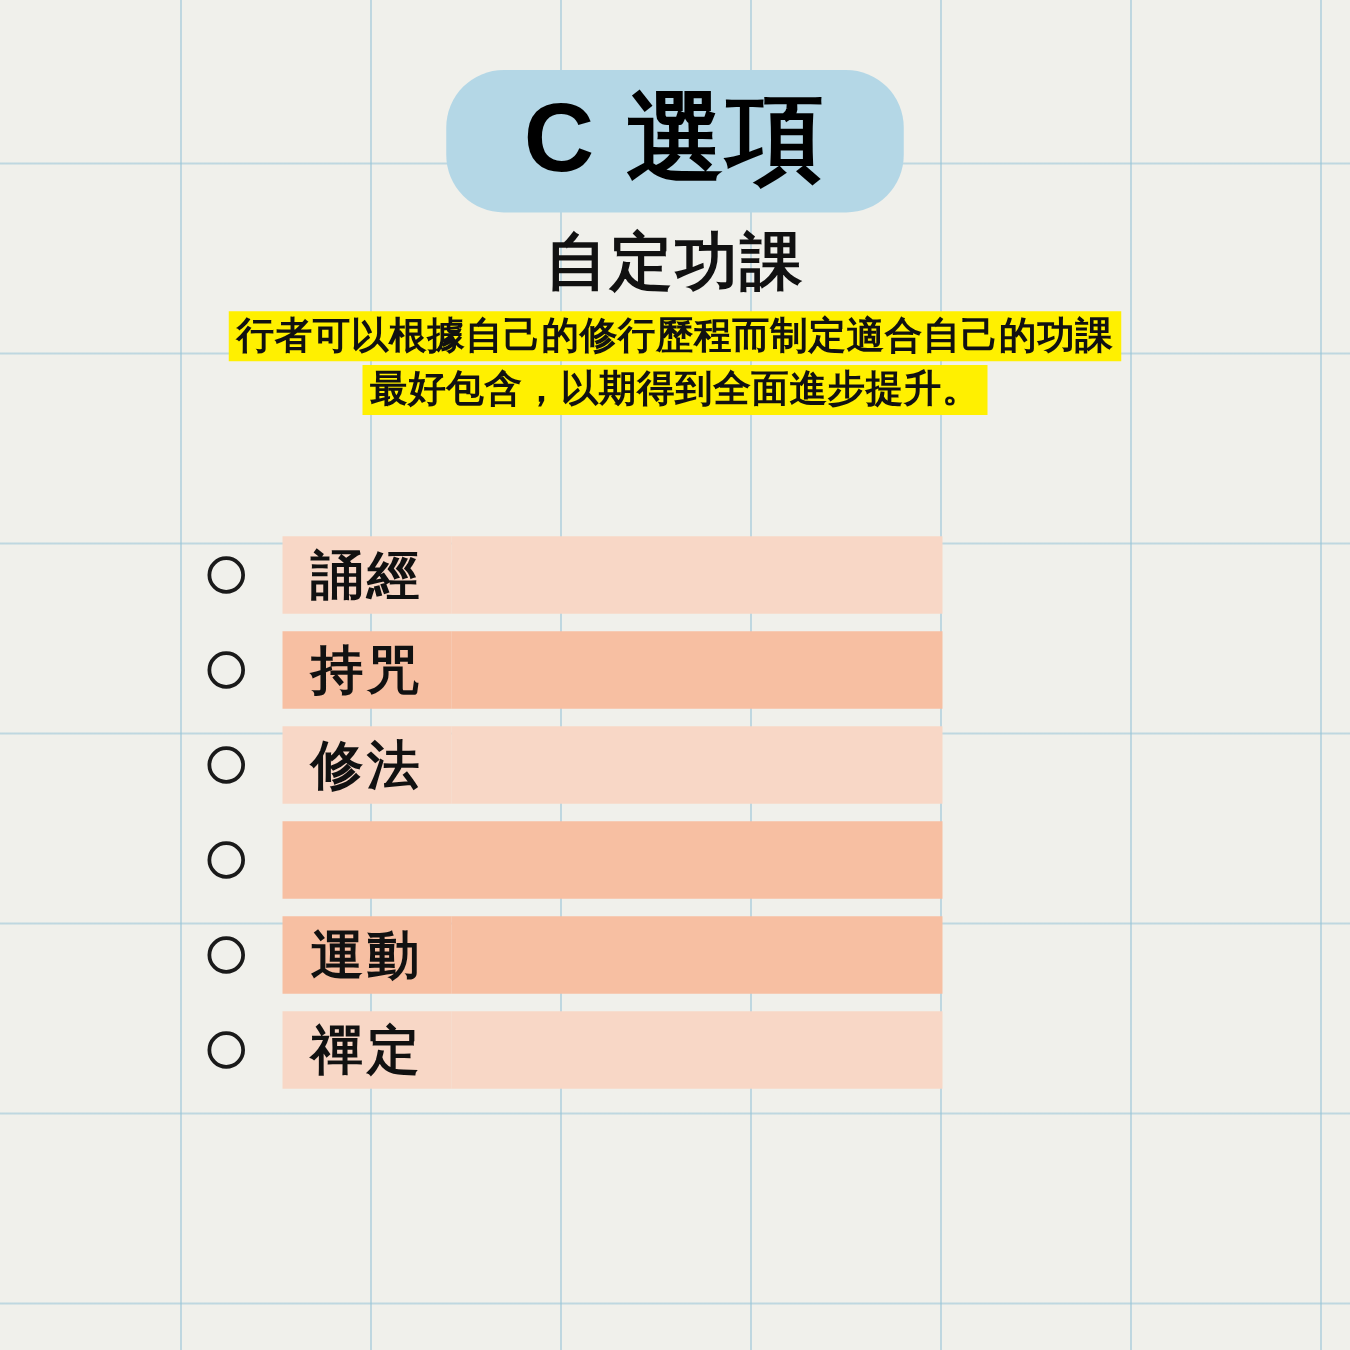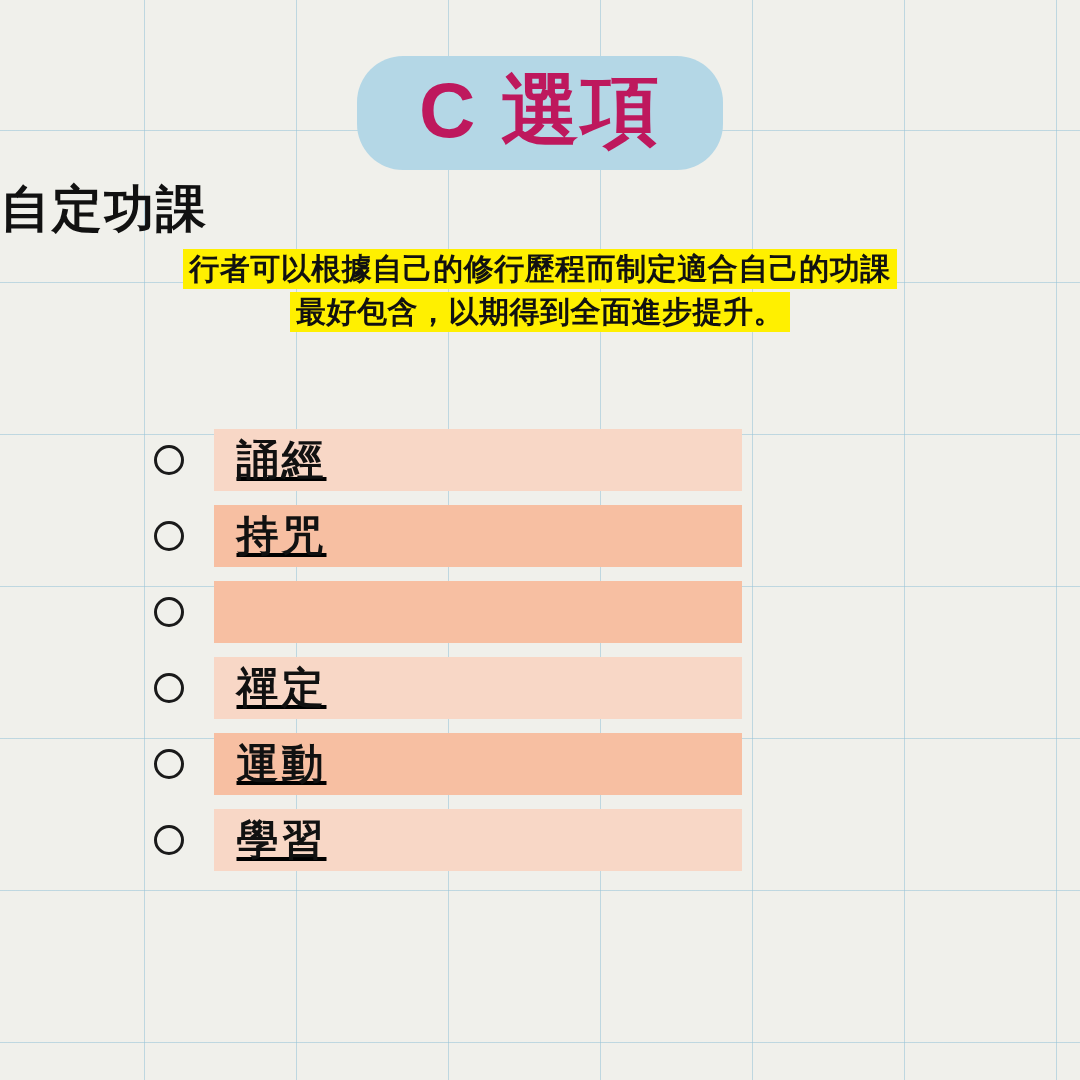--- a/index.html
+++ b/index.html
@@ -40,32 +40,32 @@
     background-color: #b4d7e6;
     border-radius: 46px;
     padding: 8px 62px 14px 62px;
     min-width: 360px;
     text-align: center;
     box-sizing: border-box;
   }
   .title-pill .title-text {
     font-size: 78px;
     font-weight: bold;
-    color: #be185d;
+    color: #000000;
     line-height: 1.18;
     letter-spacing: 2px;
     white-space: nowrap;
   }
 
   .subtitle {
     position: absolute;
     top: 176px;
     left: 0;
     width: 1080px;
-    text-align: left;
+    text-align: center;
     font-size: 50px;
     font-weight: bold;
     color: #111111;
     letter-spacing: 2px;
   }
 
   
   .desc {
     position: absolute;
     top: 248px;
@@ -85,23 +85,22 @@
     padding: 3px 6px 4px 6px;
     letter-spacing: 0.5px;
     box-decoration-break: clone;
     -webkit-box-decoration-break: clone;
   }
 
   
   .checklist {
     position: absolute;
     top: 422px;
-    left: 0;
+    left: 12px;
     width: 900px;
-    text-decoration: underline;
   }
   .row {
     display: flex;
     align-items: center;
     height: 76px;
     margin-bottom: 0px;
   }
   .bullet-cell {
     width: 214px;
     display: flex;
@@ -174,52 +173,52 @@
     <div class="row tone-dark">
       <div class="bullet-cell">
         <div class="bullet"></div>
       </div>
       <div class="label-cell">
         <span class="label-text">持咒</span>
       </div>
       <div class="bar-cell"></div>
     </div>
 
+    <div class="row tone-light">
+      <div class="bullet-cell">
+        <div class="bullet"></div>
+      </div>
+      <div class="label-cell">
+        <span class="label-text">修法</span>
+      </div>
+      <div class="bar-cell"></div>
+    </div>
 
     <div class="row tone-dark">
       <div class="bullet-cell">
         <div class="bullet"></div>
       </div>
       <div class="bar-cell"></div>
     </div>
 
+    <div class="row tone-dark">
+      <div class="bullet-cell">
+        <div class="bullet"></div>
+      </div>
+      <div class="label-cell">
+        <span class="label-text">運動</span>
+      </div>
+      <div class="bar-cell"></div>
+    </div>
+
     <div class="row tone-light">
       <div class="bullet-cell">
         <div class="bullet"></div>
       </div>
       <div class="label-cell">
         <span class="label-text">禪定</span>
       </div>
       <div class="bar-cell"></div>
     </div>
 
-    <div class="row tone-dark">
-      <div class="bullet-cell">
-        <div class="bullet"></div>
-      </div>
-      <div class="label-cell">
-        <span class="label-text">運動</span>
-      </div>
-      <div class="bar-cell"></div>
-    </div>
-
-    <div class="row tone-light">
-      <div class="bullet-cell">
-        <div class="bullet"></div>
-      </div>
-      <div class="label-cell">
-        <span class="label-text">學習</span>
-      </div>
-      <div class="bar-cell"></div>
-    </div>
 
   </div>
 </div>
 
 </body></html>

